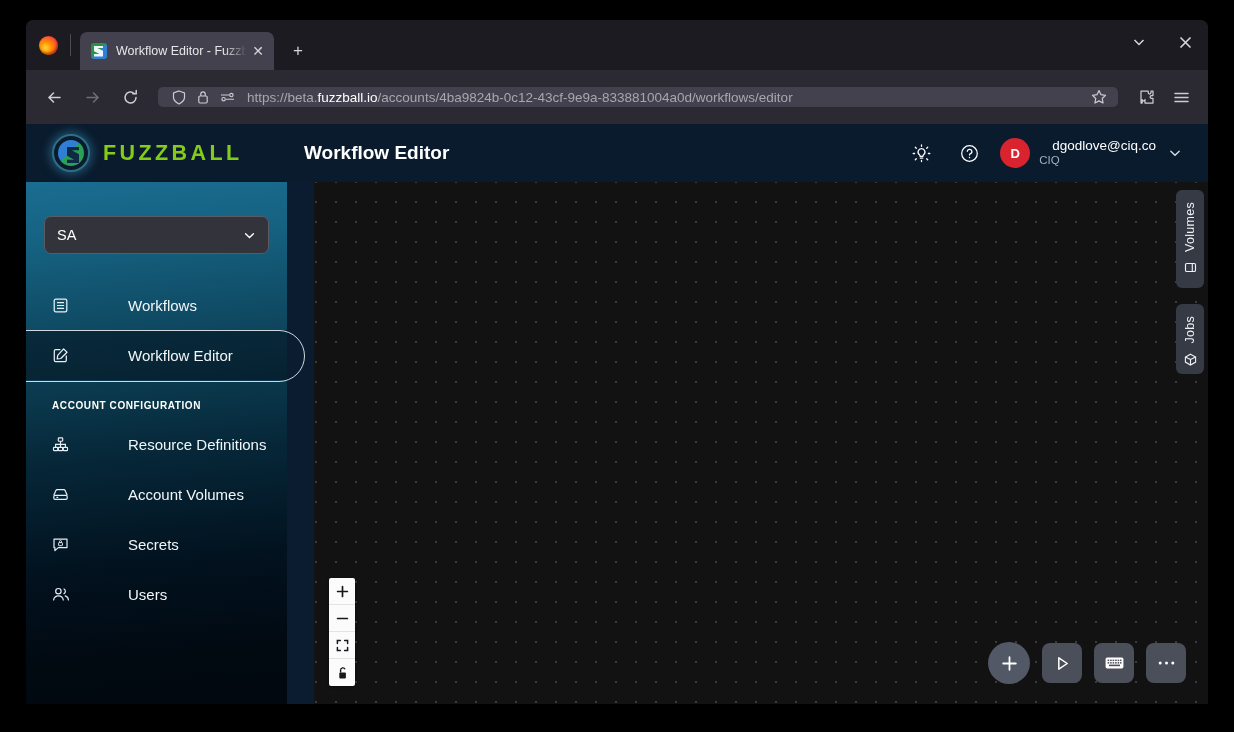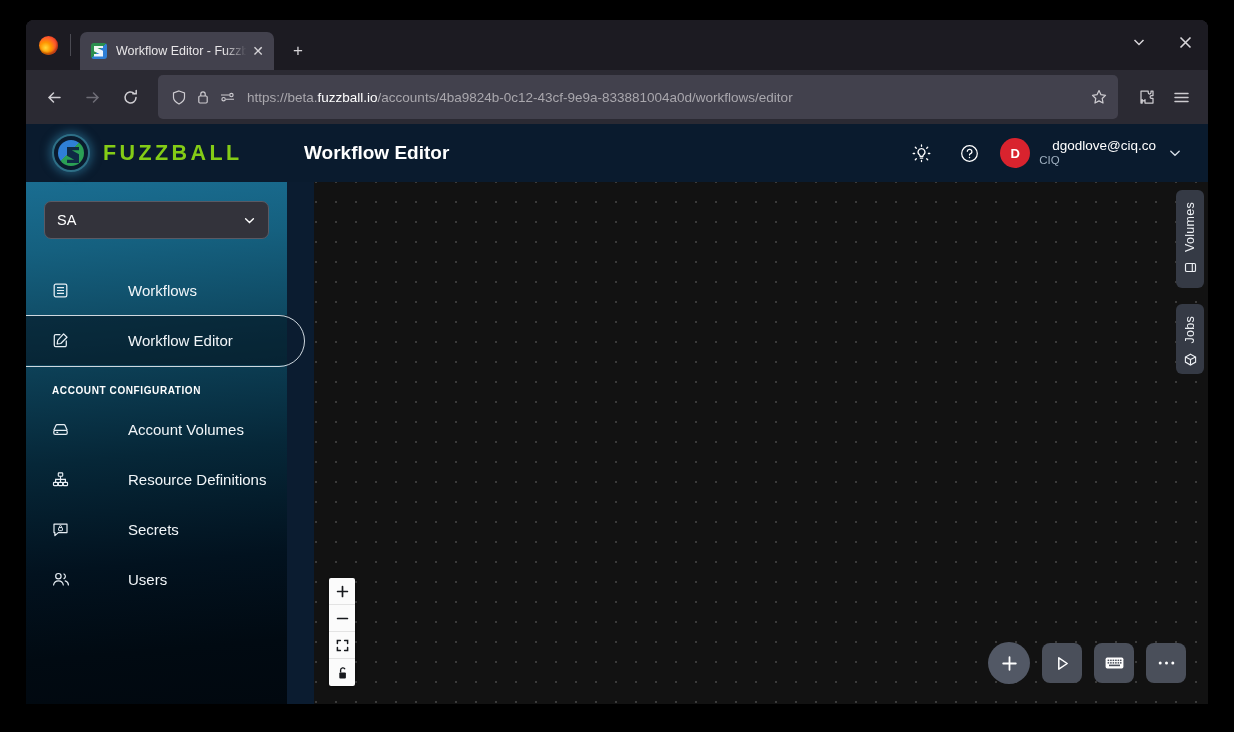--- a/index.html
+++ b/index.html
@@ -102,21 +102,21 @@
     padding: 0 12px;
   }
   .nav-btn {
     width: 32px; height: 32px; margin-right: 6px;
     display: flex; align-items: center; justify-content: center;
     color: #cfcdd2;
   }
   .nav-btn.disabled { color: #6e6d76; }
   .url-bar {
     flex: 1 1 auto;
-    height: 44px;
+    height: 20px;
     background: #42414d;
     border-radius: 5px;
     display: flex; align-items: center;
     padding: 0 6px 0 11px;
     margin: 0 10px 0 6px;
   }
   .url-icon {
     width: 20px; height: 20px;
     display: flex; align-items: center; justify-content: center;
     color: #cdcbd0; flex: 0 0 auto;
@@ -230,21 +230,21 @@
         #15607f 13%,
         #0d4259 33%,
         #062738 52%,
         #02121f 72%,
         #010a12 88%,
         #01080f 100%);
     padding-top: 19px;
     z-index: 3;
   }
   .org-select {
-    margin: 0 18px;
+    margin: 15px 18px;
     height: 38px;
     background: #33333b;
     border: 1px solid #5a5a64;
     border-radius: 7px;
     display: flex; align-items: center;
     padding: 0 12px;
   }
   .org-label { color: #ffffff; font-size: 14.5px; flex: 1 1 auto; }
   .org-caret { color: #ffffff; display: flex; align-items: center; }
 
@@ -576,45 +576,45 @@
           </span>
           <span>Workflow Editor</span>
         </div>
       </div>
 
       <div class="section-label">ACCOUNT CONFIGURATION</div>
 
       <div class="nav-list" style="margin-top:0">
         <div class="nav-item">
           <span class="ico">
-            <svg width="17" height="17" viewBox="0 0 17 17" fill="none" stroke="currentColor" stroke-width="1.2" stroke-linejoin="round">
-              <path d="M1.8 9.3 L3.9 4.4 a1.3 1.3 0 0 1 1.2 -0.8 H11.9 a1.3 1.3 0 0 1 1.2 0.8 L15.2 9.3"></path>
-              <rect x="1.8" y="9.3" width="13.4" height="4.1" rx="1.3"></rect>
-              <path d="M4.4 11.4 H6.2"></path>
-            </svg>
-          </span>
-          <span>Account Volumes</span>
-        </div>
-
-        <div class="nav-item">
-          <span class="ico">
             <svg width="17" height="17" viewBox="0 0 17 17" fill="none" stroke="currentColor" stroke-width="1.15">
               <rect x="6.3" y="1.8" width="4.4" height="3.4" rx="0.7"></rect>
               <rect x="1.5" y="11.3" width="4.2" height="3.3" rx="0.7"></rect>
               <rect x="6.4" y="11.3" width="4.2" height="3.3" rx="0.7"></rect>
               <rect x="11.3" y="11.3" width="4.2" height="3.3" rx="0.7"></rect>
               <path d="M8.5 5.2 V8.3 M3.6 11.3 V8.3 H13.4 V11.3 M8.5 8.3 V11.3"></path>
             </svg>
           </span>
           <span>Resource Definitions</span>
         </div>
 
         <div class="nav-item">
           <span class="ico">
             <svg width="17" height="17" viewBox="0 0 17 17" fill="none" stroke="currentColor" stroke-width="1.2" stroke-linejoin="round">
+              <path d="M1.8 9.3 L3.9 4.4 a1.3 1.3 0 0 1 1.2 -0.8 H11.9 a1.3 1.3 0 0 1 1.2 0.8 L15.2 9.3"></path>
+              <rect x="1.8" y="9.3" width="13.4" height="4.1" rx="1.3"></rect>
+              <path d="M4.4 11.4 H6.2"></path>
+            </svg>
+          </span>
+          <span>Account Volumes</span>
+        </div>
+
+        <div class="nav-item">
+          <span class="ico">
+            <svg width="17" height="17" viewBox="0 0 17 17" fill="none" stroke="currentColor" stroke-width="1.2" stroke-linejoin="round">
               <path d="M2 3.2 H15 V11.6 H6.3 L2.9 14.6 V11.6 H2 Z"></path>
               <rect x="6.6" y="6.6" width="3.8" height="3.1" rx="0.6" stroke-width="1"></rect>
               <path d="M7.5 6.6 V5.6 a1 1 0 0 1 2 0 V6.6" stroke-width="1"></path>
             </svg>
           </span>
           <span>Secrets</span>
         </div>
 
         <div class="nav-item">
           <span class="ico">

